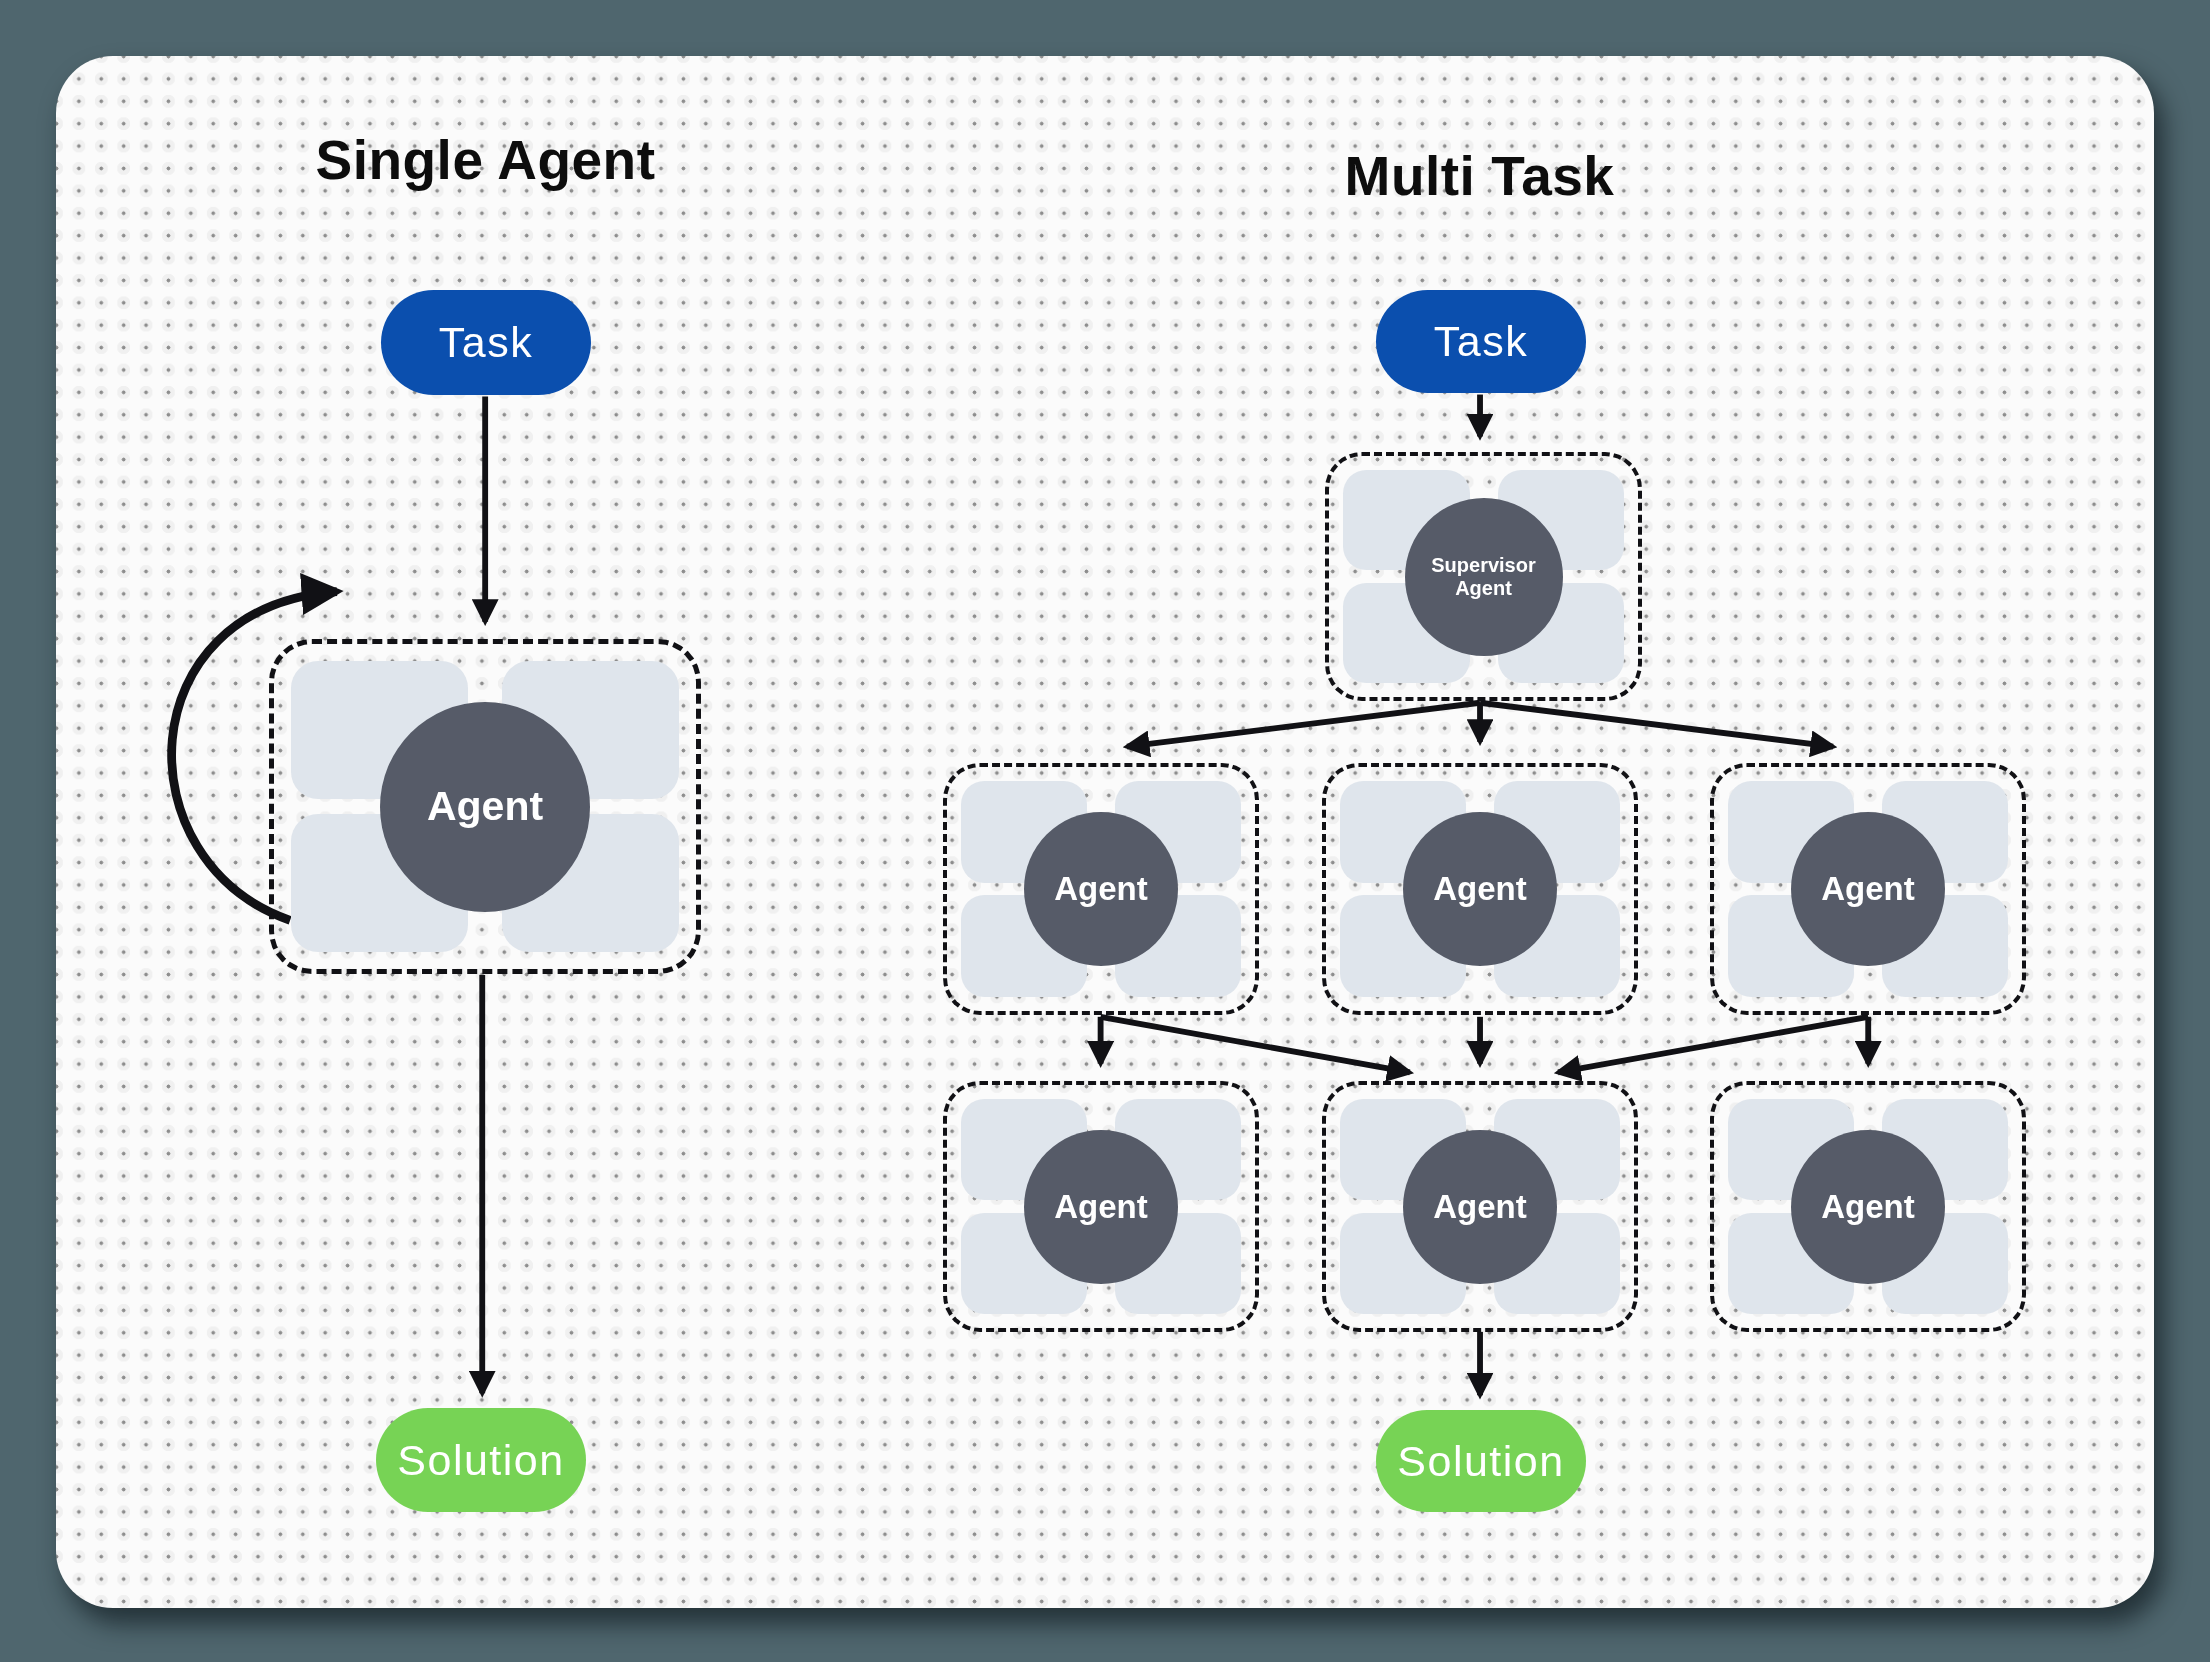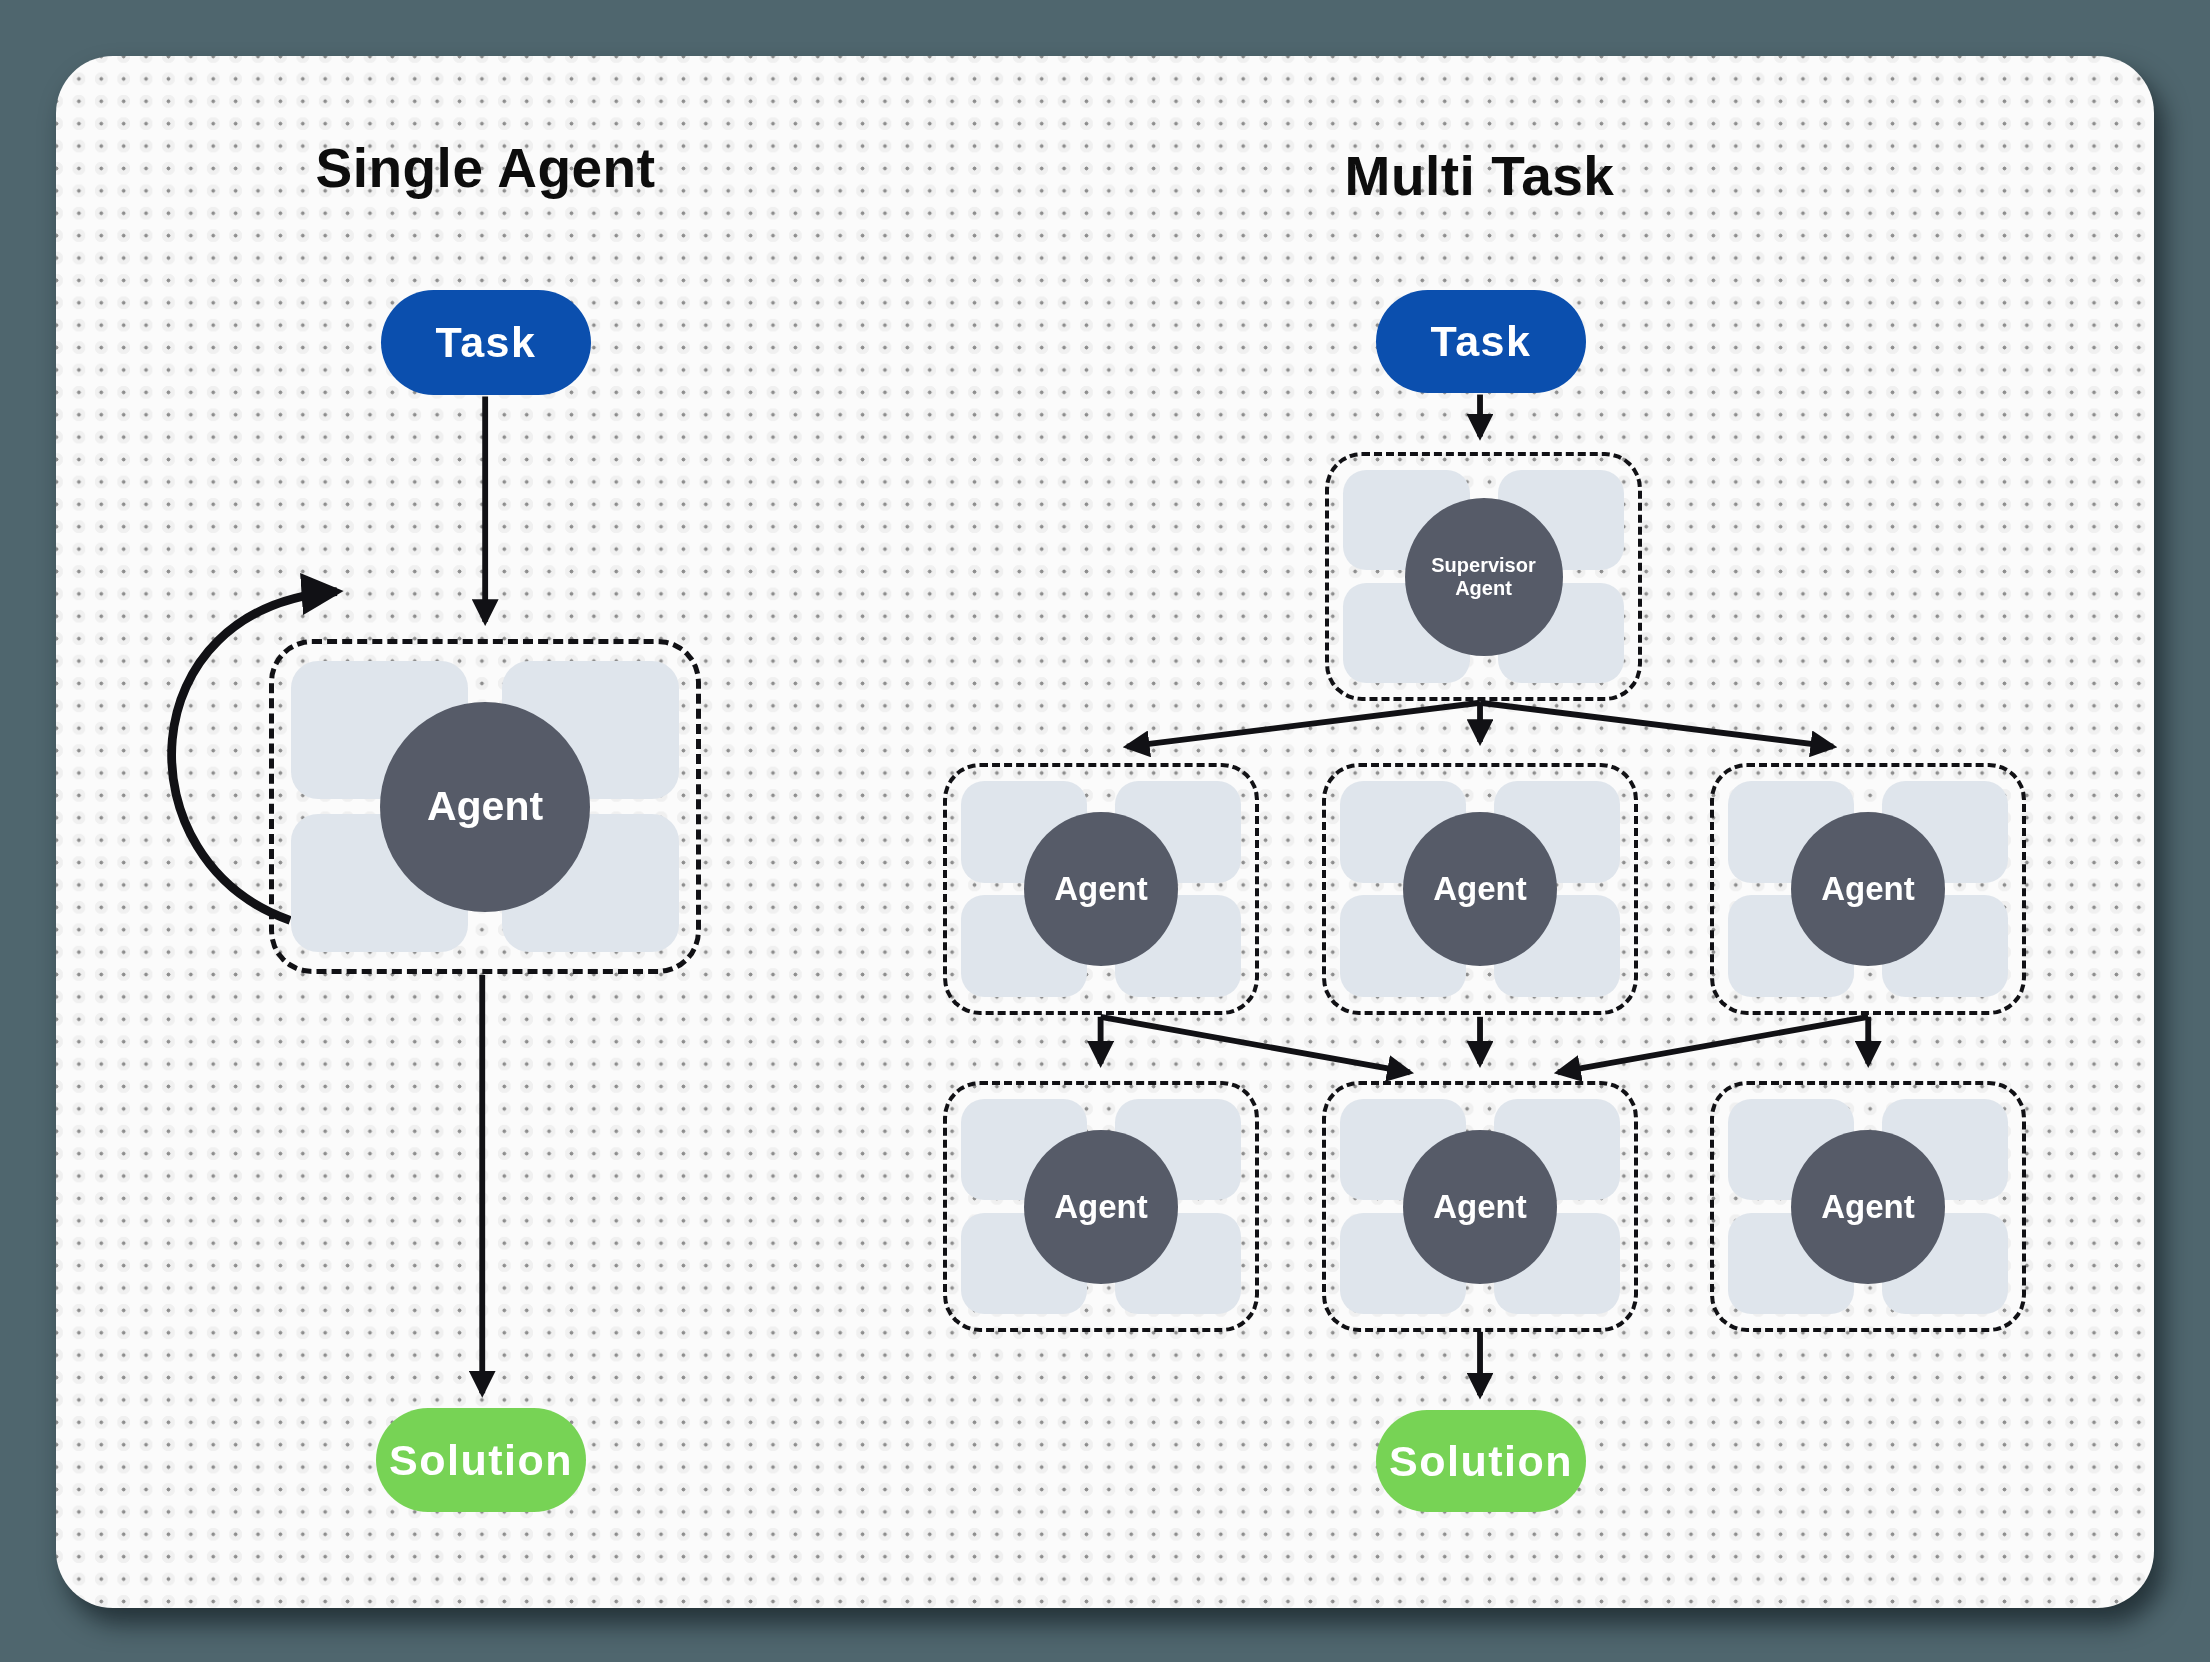--- a/index.html
+++ b/index.html
@@ -21,21 +21,21 @@
     box-shadow:9.8px 15.6px 25px rgba(10,20,24,0.62);
   }
   .title{
     position:absolute;width:585px;text-align:center;
     font-size:55px;font-weight:700;color:var(--title_text,#0d0d0d);
     letter-spacing:0.5px;
   }
   .pill{
     position:absolute;display:flex;align-items:center;justify-content:center;
     border-radius:59px;color:var(--pill_text,#fff);
-    font-size:43px;font-weight:700;letter-spacing:1.5px;
+    font-size:43px;font-weight:400;letter-spacing:1.5px;
   }
   .pill.task{background:var(--task_pill,#0b4fae);}
   .pill.solution{background:var(--solution_pill,#77d355);}
   .node{
     position:absolute;box-sizing:border-box;
     border:5.9px dashed var(--arrow,#111115);
     display:grid;grid-template-columns:1fr 1fr;grid-template-rows:1fr 1fr;
   }
   .node.big{border-radius:43px;padding:16.6px;column-gap:34px;row-gap:15.6px;}
   .node.small{border-radius:37px;border-width:4.9px;padding:13.7px;column-gap:28px;row-gap:12.7px;}
@@ -83,21 +83,21 @@
 
     <path class="edge" d="M 1071 985 L 1071 1033" marker-end="url(#arrowhead)"></path>
     <path class="edge" d="M 1071 985 L 1388 1042" marker-end="url(#arrowhead)"></path>
     <path class="edge" d="M 1460 985 L 1460 1033" marker-end="url(#arrowhead)"></path>
     <path class="edge" d="M 1858 985 L 1858 1033" marker-end="url(#arrowhead)"></path>
     <path class="edge" d="M 1858 985 L 1540 1042" marker-end="url(#arrowhead)"></path>
 
     <path class="edge" d="M 1460 1308 L 1460 1373" marker-end="url(#arrowhead)"></path>
   </svg>
 
-  <div class="title" style="left:137px;top:80px;">Single Agent</div>
+  <div class="title" style="left:137px;top:72px;">Single Agent</div>
 
   <div class="pill task" style="left:325px;top:234px;width:210px;height:105px;">
     <span>Task</span>
   </div>
 
   <div class="node big" style="left:213px;top:583px;width:432px;height:335px;">
     <div class="mod"></div>
     <div class="mod"></div>
     <div class="mod"></div>
     <div class="mod"></div>

